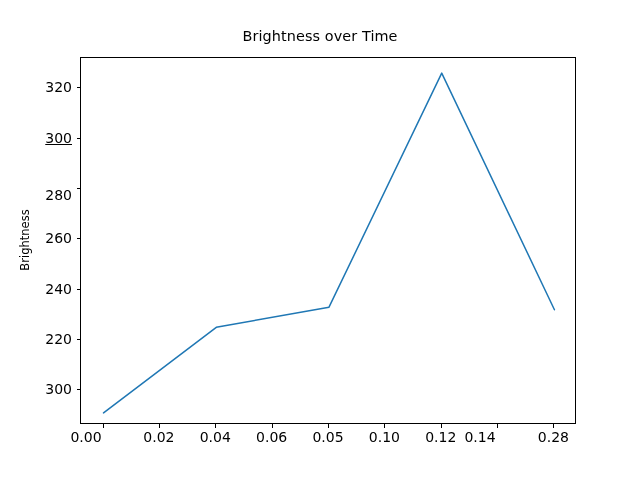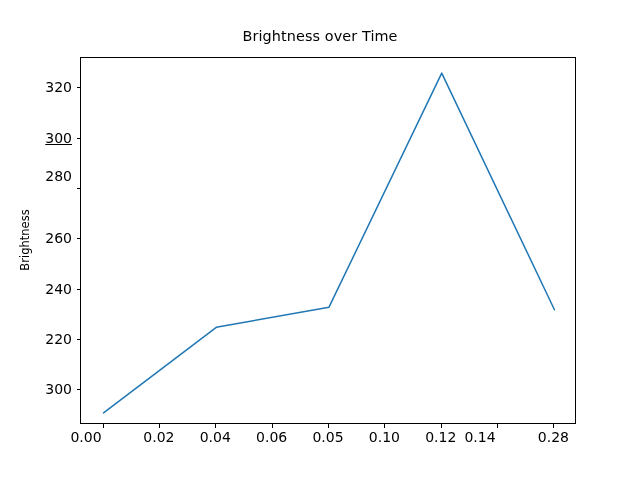--- a/index.html
+++ b/index.html
@@ -134,21 +134,21 @@
   <div id="ytick-container">
       <div class="tickmark ytickmark" style="top: 389.26px;"></div>
       <div class="tick-label ytick-label" style="top: 389.26px; left: 40px; width: 32px;">300</div>
       <div class="tickmark ytickmark" style="top: 338.92px;"></div>
       <div class="tick-label ytick-label" style="top: 338.92px; left: 40px; width: 32px;">220</div>
       <div class="tickmark ytickmark" style="top: 288.58px;"></div>
       <div class="tick-label ytick-label" style="top: 288.58px; left: 40px; width: 32px;">240</div>
       <div class="tickmark ytickmark" style="top: 238.23px;"></div>
       <div class="tick-label ytick-label" style="top: 238.23px; left: 40px; width: 32px;">260</div>
       <div class="tickmark ytickmark" style="top: 187.89px;"></div>
-      <div class="tick-label ytick-label" style="top: 176px; left: 40px; width: 32px;">280</div>
+      <div class="tick-label ytick-label" style="top: 195px; left: 40px; width: 32px;">280</div>
       <div class="tickmark ytickmark" style="top: 137.55px;"></div>
       <div class="tick-label ytick-label" style="top: 137.55px; left: 40px; width: 32px; text-decoration: underline;">300</div>
       <div class="tickmark ytickmark" style="top: 87.21px;"></div>
       <div class="tick-label ytick-label" style="top: 87.21px; left: 40px; width: 32px;">320</div>
     </div>
 
 
   <div id="ylabel">Brightness</div>
 
 </div>

